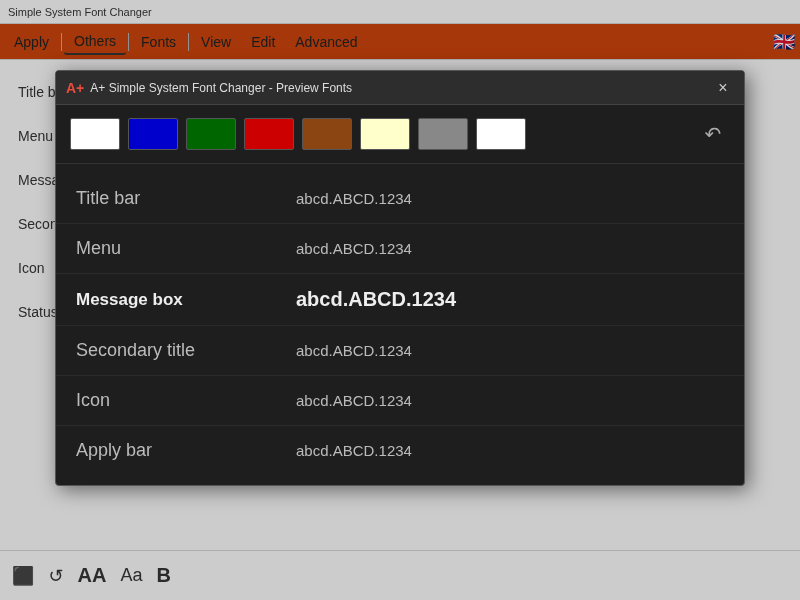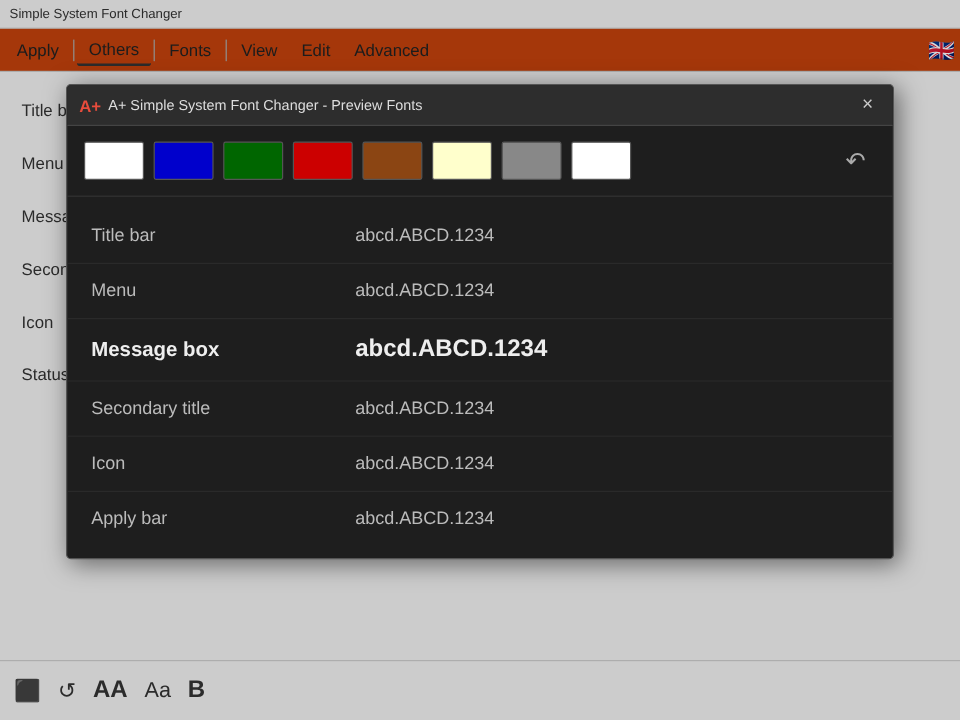--- a/index.html
+++ b/index.html
@@ -187,21 +187,21 @@
       display: flex;
       align-items: center;
       padding: 14px 20px;
       border-bottom: 1px solid #2a2a2a;
     }
     .preview-row:last-child {
       border-bottom: none;
     }
     .preview-label {
       width: 220px;
-      font-size: 15px;
+      font-size: 18px;
       color: #bbb;
     }
     .preview-label.bold {
       font-weight: bold;
       color: #eee;
       font-size: 17px;
     }
     .preview-text {
       font-size: 15px;
       color: #bbb;

